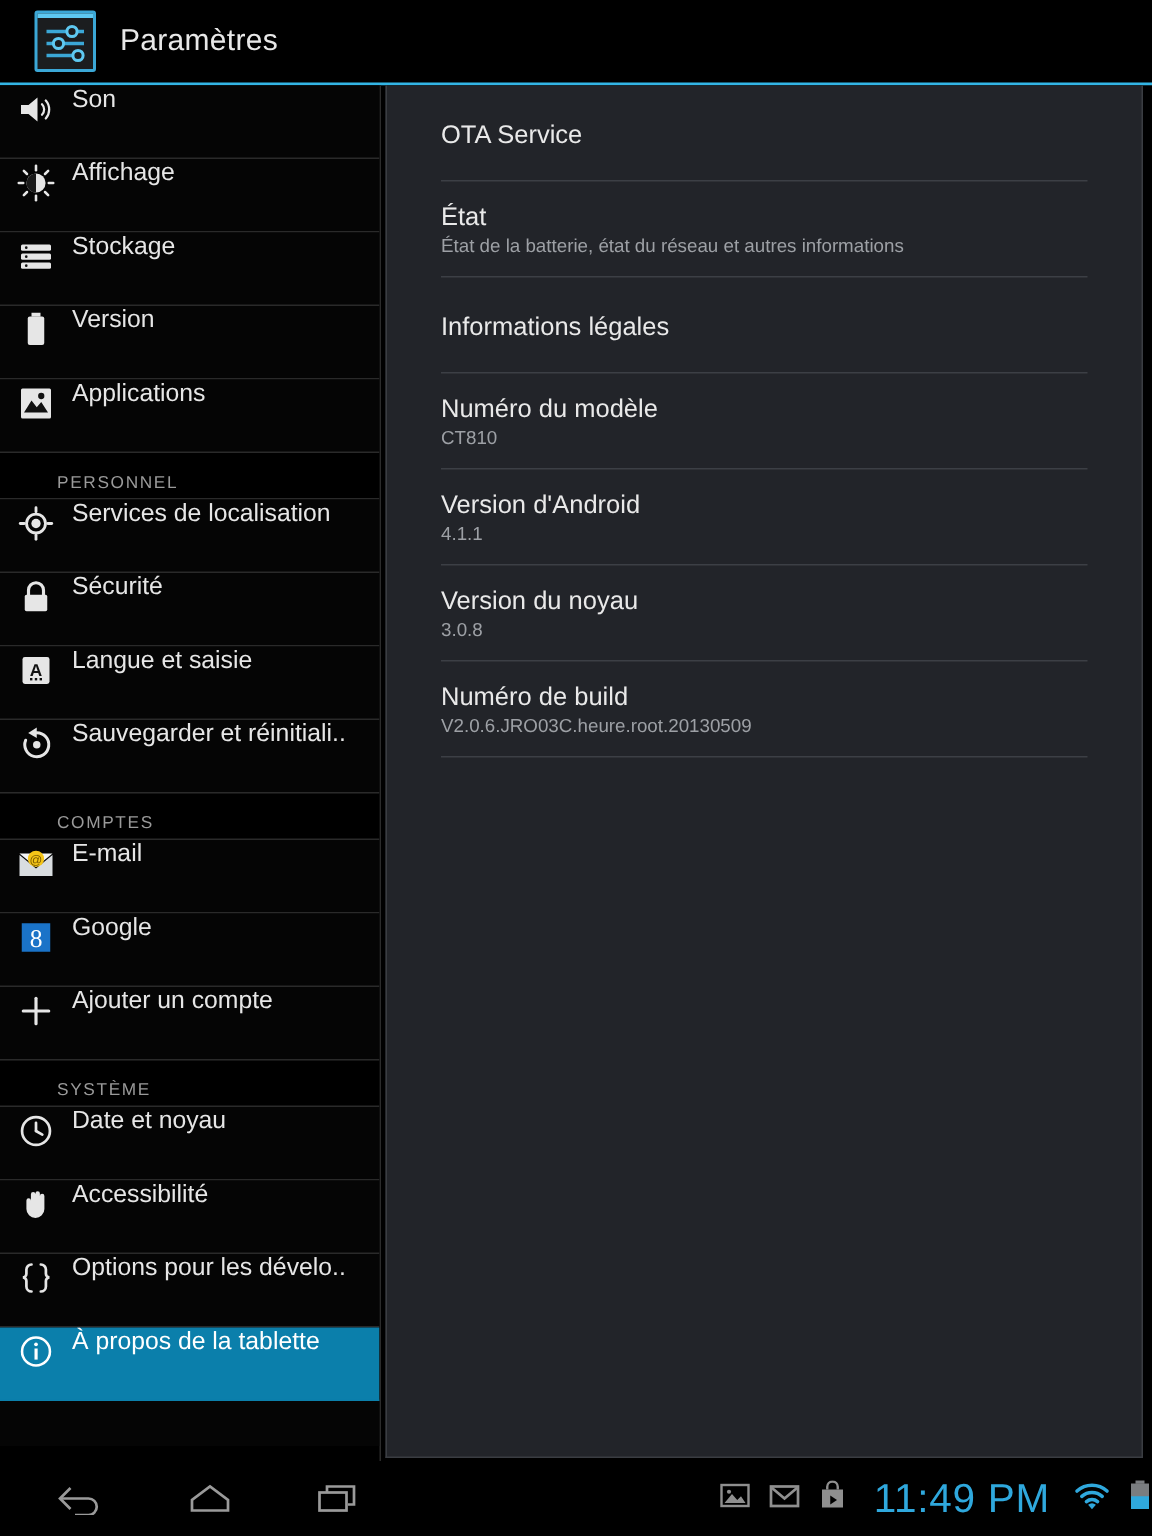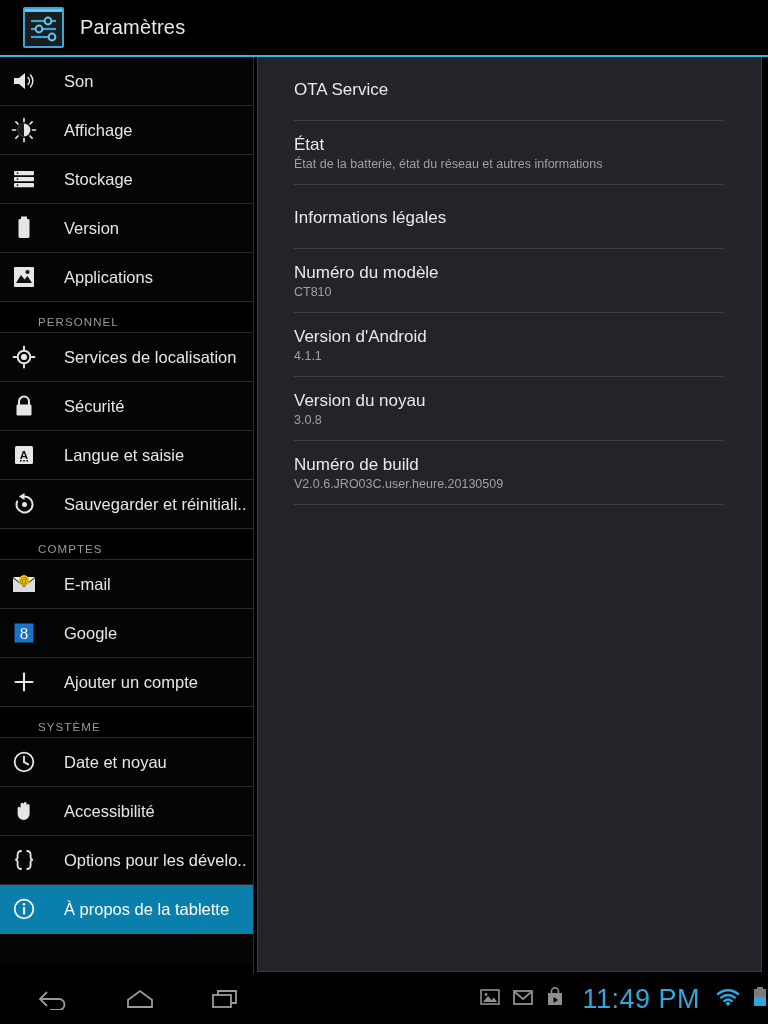--- a/index.html
+++ b/index.html
@@ -65,26 +65,25 @@
     width: 254px; height: 917px;
     background: #000;
     border-right: 1px solid #2b2b2b;
     box-sizing: border-box;
     overflow: hidden;
   }
   .nav-row {
     position: relative;
     height: 49px;
     display: flex;
-    align-items: center;
+    align-items: flex-start;
     padding-left: 8px;
     box-sizing: border-box;
     border-bottom: 1px solid #2a2a2a;
     background: #050505;
-    gap: 16px;
   }
   .nav-row.selected { background: #0b7fab; border-bottom-color: #0b7fab; }
   .nav-icon {
     width: 32px; height: 32px;
     flex: 0 0 32px;
     display: flex; align-items: center; justify-content: center;
     margin-right: 8px;
   }
   .nav-label {
     color: #e6e6e6;
@@ -418,21 +417,21 @@
           <div class="pref-sub">4.1.1</div>
           <div class="divider"></div>
         </div>
         <div class="pref-row tall">
           <div class="pref-title">Version du noyau</div>
           <div class="pref-sub">3.0.8</div>
           <div class="divider"></div>
         </div>
         <div class="pref-row tall">
           <div class="pref-title">Numéro de build</div>
-          <div class="pref-sub">V2.0.6.JRO03C.user.heure.20130509</div>
+          <div class="pref-sub">V2.0.6.JRO03C.heure.root.20130509</div>
           <div class="divider"></div>
         </div>
       </div>
 
   </div>
 
   <div id="systembar">
     <div id="softkeys">
       <div class="softkey">
         <svg width="34" height="22" viewBox="0 0 34 22">

